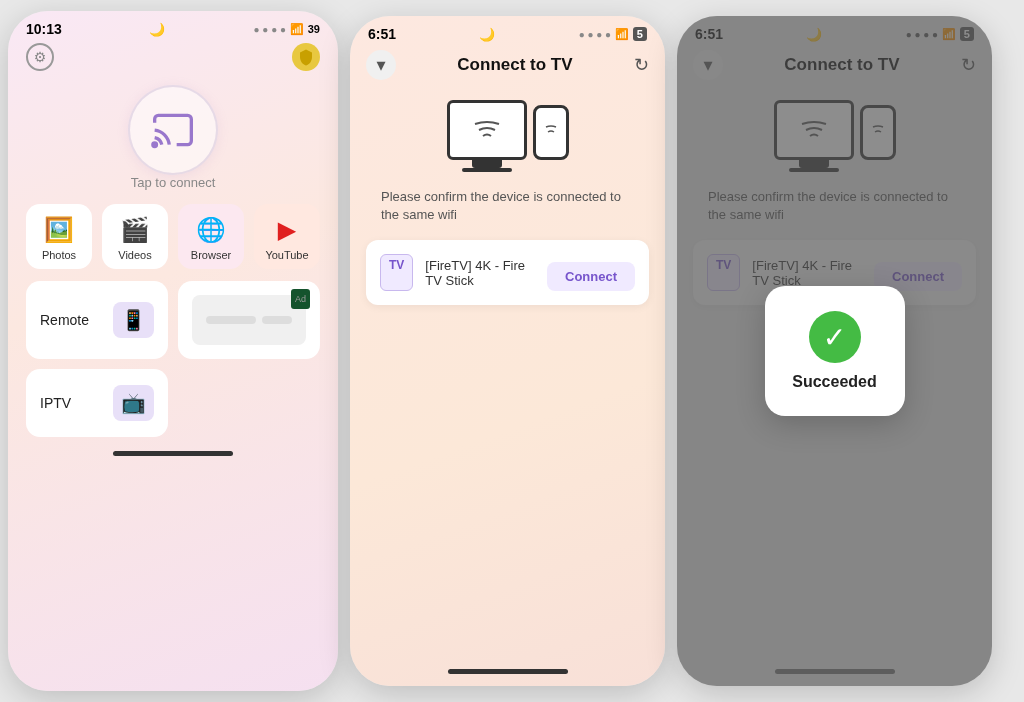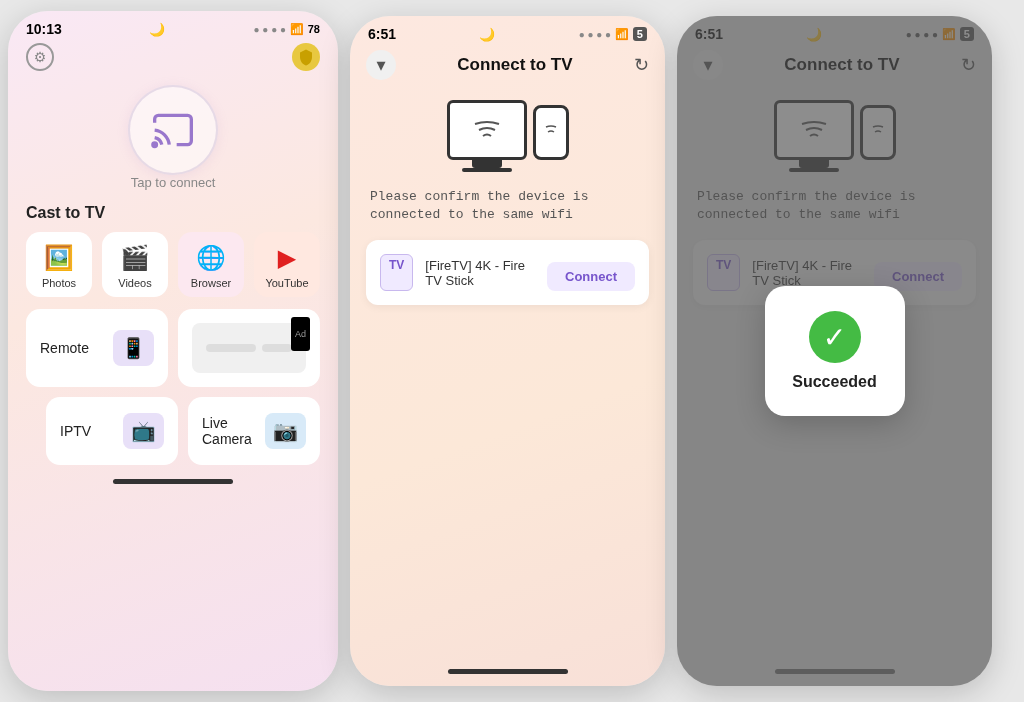--- a/index.html
+++ b/index.html
@@ -150,38 +150,37 @@
       align-items: center;
       justify-content: space-between;
       position: relative;
       min-height: 68px;
     }
     .bottom-item-label { font-size: 14px; color: #222; font-weight: 400; }
     .ad-badge {
       position: absolute;
       top: 8px; right: 10px;
       font-size: 9px;
-      background: #000000;
+      background: #14532d;
       color: #999;
-      padding: 12px 4px;
+      padding: 5px 4px;
       border-radius: 3px;
     }
     .remote-icon {
       background: #e8e0f8;
       border-radius: 8px;
       padding: 6px 8px;
       font-size: 20px;
     }
 
     .bottom-grid2 {
       display: grid;
       grid-template-columns: 1fr 1fr;
       gap: 10px;
       padding: 10px 18px 0;
-      margin-left: 20px;
     }
     .iptv-icon {
       background: #e8e0f8;
       border-radius: 8px;
       padding: 6px 8px;
       font-size: 20px;
     }
     .camera-icon {
       background: #d8eaf8;
       border-radius: 8px;
@@ -254,24 +253,23 @@
       border-radius: 8px;
       display: flex; align-items: center; justify-content: center;
       background: white;
       margin-bottom: 12px;
       font-size: 14px;
     }
 
     .wifi-desc {
       font-size: 13px;
       color: #555;
-      padding: 0 20px;
+      padding: 0 31px;
       line-height: 1.4;
       margin-bottom: 16px;
-      font-family: Liberation Mono, monospace;
     }
 
     .device-card {
       background: white;
       border-radius: 12px;
       margin: 0 16px;
       padding: 14px 14px;
       box-shadow: 0 2px 8px rgba(0,0,0,0.06);
     }
     .device-card-inner {
@@ -367,21 +365,21 @@
 
 <div class="phone-frame phone1">
 
   <div class="status-bar">
     <span class="time">10:13</span>
     <span>🌙</span>
     <div class="status-icons">
       <span style="font-size:10px;color:#888">● ● ● ●</span>
       <span>📶</span>
       <span style="font-size:11px;font-weight:700;">
-        <span>78</span>
+        <span>39</span>
       </span>
     </div>
   </div>
 
   <div class="p1-header">
     <div class="gear-icon">⚙</div>
     <div class="vpn-badge">
       <svg width="18" height="18" viewBox="0 0 24 24" fill="#c8a000">
         <path d="M12 2L4 6v6c0 5.25 3.4 10.15 8 11.35C16.6 22.15 20 17.25 20 12V6z"></path>
       </svg>
@@ -392,21 +390,20 @@
     <div class="tap-circle">
       <svg class="cast-icon-svg" viewBox="0 0 24 24" fill="none" stroke="#9977cc" stroke-width="1.8">
         <path d="M2 16.1A5 5 0 0 1 5.9 20M2 12.05A9 9 0 0 1 9.95 20M2 8V6a2 2 0 0 1 2-2h16a2 2 0 0 1 2 2v12a2 2 0 0 1-2 2h-6"></path>
         <circle cx="2" cy="20" r="1" fill="#9977cc"></circle>
       </svg>
     </div>
     <span class="tap-label">Tap to connect</span>
   </div>
 
 
-  <div class="section-label">Cast to TV</div>
 
   <div class="cast-grid">
     <div class="cast-item" style="background:white;">
       <span class="cast-item-icon">🖼️</span>
       <span class="cast-item-label">Photos</span>
     </div>
     <div class="cast-item" style="background:white;">
       <span class="cast-item-icon">🎬</span>
       <span class="cast-item-label">Videos</span>
     </div>
@@ -431,24 +428,20 @@
         <div class="ad-bar" style="width:50px;"></div>
         <div class="ad-bar" style="width:30px;"></div>
       </div>
     </div>
   </div>
 
   <div class="bottom-grid2">
     <div class="bottom-item">
       <span class="bottom-item-label">IPTV</span>
       <div class="iptv-icon">📺</div>
-    </div>
-    <div class="bottom-item">
-      <span class="bottom-item-label">Live Camera</span>
-      <div class="camera-icon">📷</div>
     </div>
   </div>
 
   <div class="home-indicator"></div>
 </div>
 
 <div class="phone-frame phone2">
   <div class="status-bar">
     <span class="time">6:51</span>
     <span>🌙</span>

